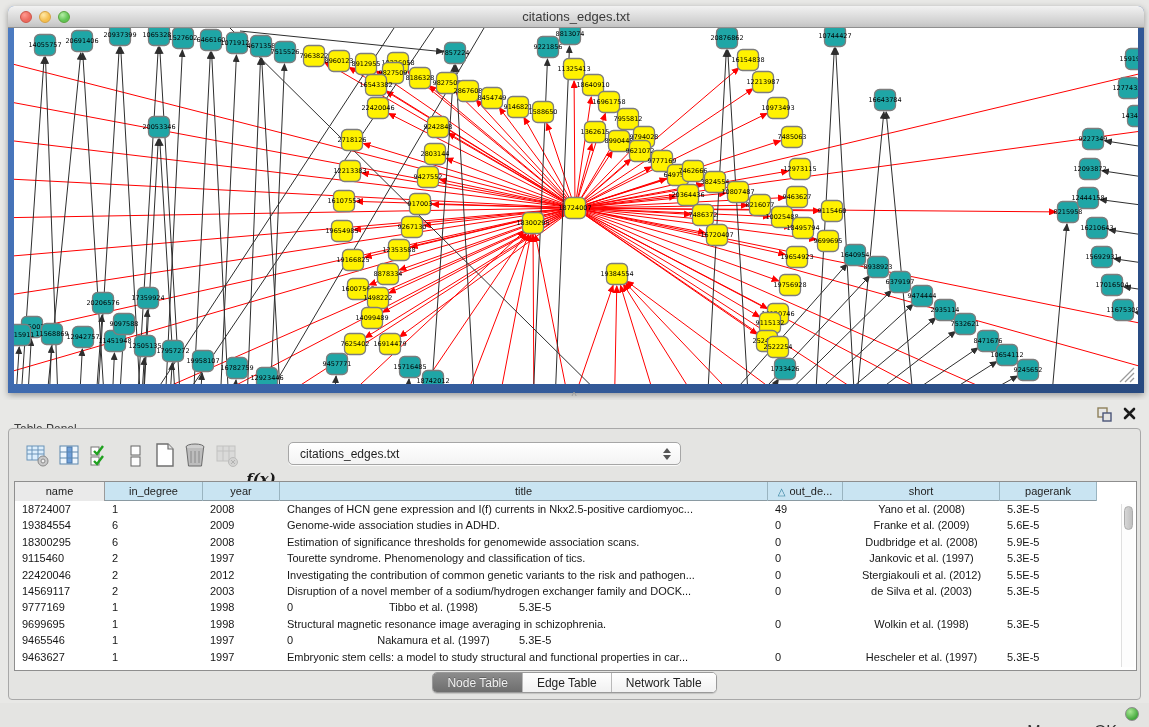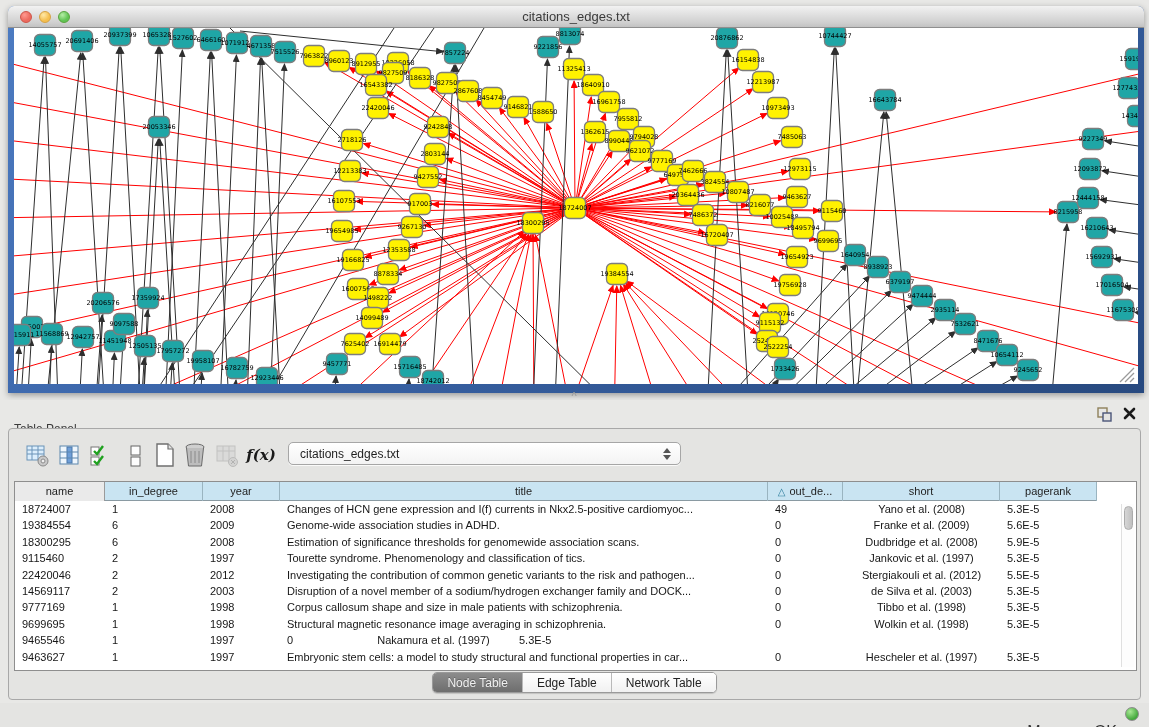--- a/index.html
+++ b/index.html
@@ -36,21 +36,21 @@
   .float-btn { position:absolute; right:36px; top:6px; width:17px; height:17px; cursor:default; }
   .close-btn { position:absolute; right:12px; top:6px; width:15px; height:15px; cursor:default; }
 
   .panel-body { position:absolute; left:8px; top:28px; width:1133px; height:272px;
     background:#e4e4e2; border:1px solid #a8a8a8; border-radius:4px; }
 
   .toolbar { position:absolute; left:0; top:4px; right:0; height:44px; }
   .tool-btn { position:absolute; top:8px; width:28px; height:28px; display:flex;
     align-items:center; justify-content:center; }
   .fx { font-family:"DejaVu Serif", serif; font-style:italic; font-weight:bold;
-    font-size:15px; color:#1a1a1a; }
+    font-size:15px; color:#1a1a1a;margin-top:24px; }
   .combo { position:absolute; left:279px; top:9px; width:393px; height:23px;
     background:linear-gradient(#ffffff,#f3f3f3); border:1px solid #a6a6a6;
     border-radius:5px; box-shadow:0 1px 0 rgba(255,255,255,.8); }
   .combo-text { position:absolute; left:11px; top:4px; font-size:12px; color:#1f1f1f; }
   .combo-arrows { position:absolute; right:9px; top:3px; width:8px; height:16px; }
   .combo-arrows span { display:block; width:0; height:0; margin:2px auto; }
   .arr-up   { border-left:4px solid transparent; border-right:4px solid transparent; border-bottom:5px solid #555; }
   .arr-down { border-left:4px solid transparent; border-right:4px solid transparent; border-top:5px solid #555; }
 
   
@@ -668,21 +668,20 @@
             <div class="td c2">2003</div>
             <div class="td c3">Disruption of a novel member of a sodium/hydrogen exchanger family and DOCK...</div>
             <div class="td c4">0</div>
             <div class="td c5 center">de Silva et al. (2003)</div>
             <div class="td c6">5.3E-5</div>
           </div>
           <div class="trow">
             <div class="td c0">9777169</div>
             <div class="td c1">1</div>
             <div class="td c2">1998</div>
-            <div class="td c3">Corpus callosum shape and size in male patients with schizophrenia.</div>
             <div class="td c4">0</div>
             <div class="td c5 center">Tibbo et al. (1998)</div>
             <div class="td c6">5.3E-5</div>
           </div>
           <div class="trow">
             <div class="td c0">9699695</div>
             <div class="td c1">1</div>
             <div class="td c2">1998</div>
             <div class="td c3">Structural magnetic resonance image averaging in schizophrenia.</div>
             <div class="td c4">0</div>

